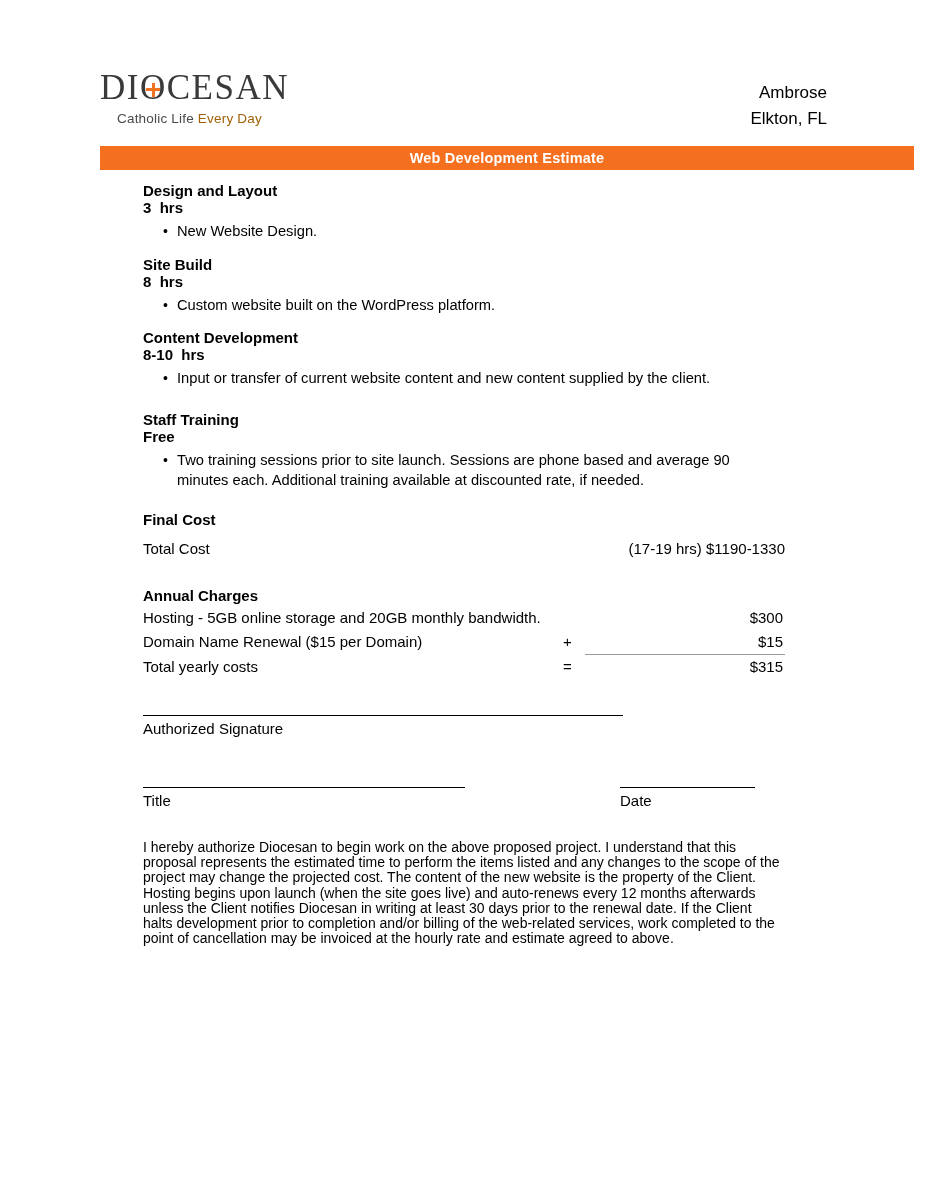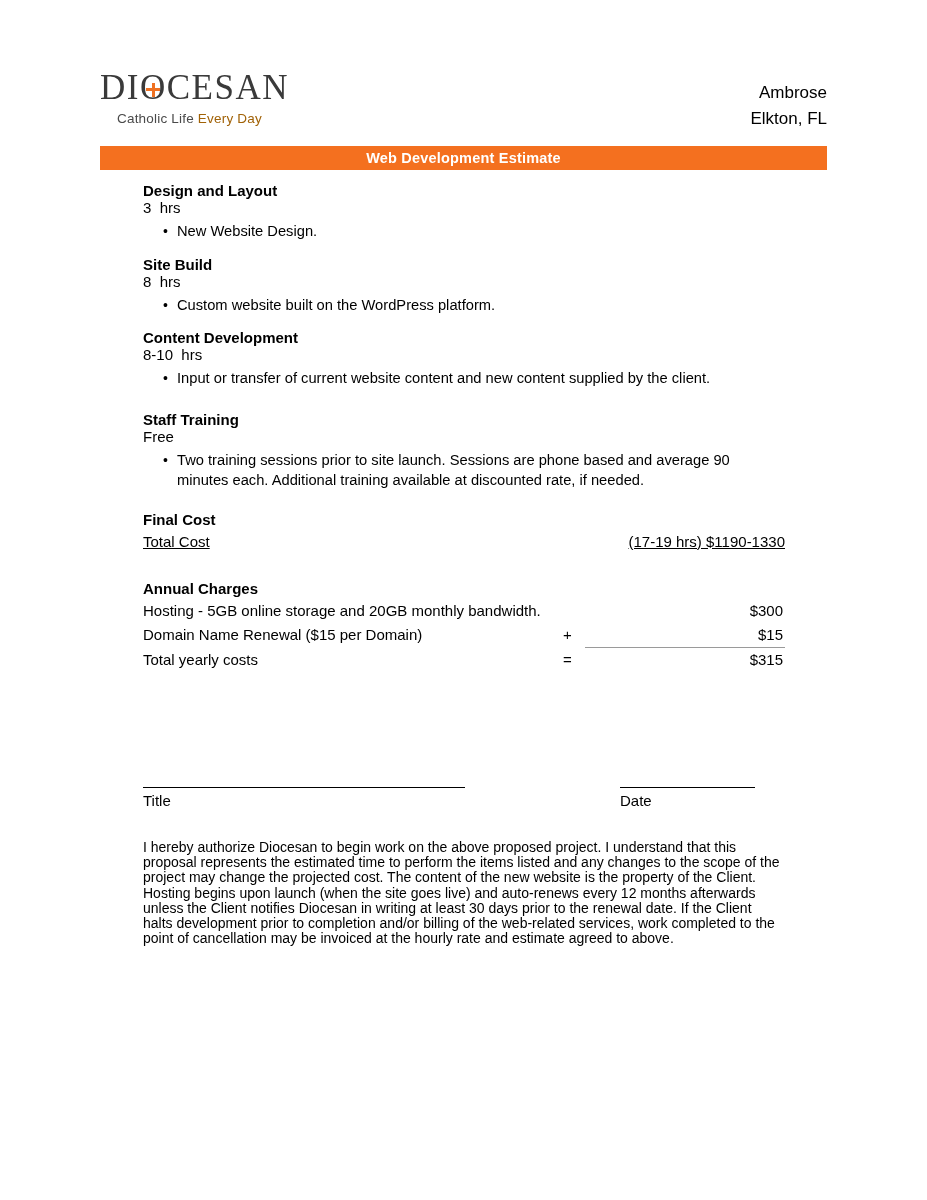--- a/index.html
+++ b/index.html
@@ -92,21 +92,21 @@
     font-size: 17px;
     line-height: 26px;
     padding-top: 10px;
   }
 
   
   .title-bar {
     position: absolute;
     left: 100px;
     top: 146px;
-    width: 727px;
+    width: 814px;
     height: 24px;
     background: #f4701f;
     color: #ffffff;
     font-size: 14.5px;
     font-weight: bold;
     display: flex;
     align-items: center;
     justify-content: center;
     letter-spacing: 0.2px;
   }
@@ -124,21 +124,21 @@
   }
   .sec-head {
     display: flex;
     justify-content: space-between;
     align-items: baseline;
     font-size: 15px;
     font-weight: bold;
     flex-direction: column;
   }
   .sec-head .amount {
-    font-weight: normal;
+    font-weight: bold;
     white-space: pre;
   }
   .bullets {
     margin: 5px 0 0 0;
     padding: 0;
     list-style: none;
   }
   .bullets li {
     position: relative;
     padding-left: 34px;
@@ -159,22 +159,21 @@
   .final-head {
     font-size: 15px;
     font-weight: bold;
     margin-top: 20px;
   }
   .row {
     display: flex;
     align-items: baseline;
     font-size: 15px;
     line-height: 24px;
-    margin-top: 2px;
-    text-decoration: underline;
+    margin-top: 9px;
   }
   .row .label {
     flex: 1 1 auto;
   }
   .row .value {
     text-align: left;
     white-space: pre;
   }
 
   .annual-head {
@@ -337,20 +336,24 @@
       <span class="c-val">$15</span>
     </div>
     <div class="charge-row ruled">
       <span class="c-label">Total yearly costs</span>
       <span class="c-op">=</span>
       <span class="c-val">$315</span>
     </div>
 
   </div>
 
+  <div class="sig-wrap">
+    <div class="sig-line-long"></div>
+    <div class="sig-label">Authorized Signature</div>
+  </div>
 
   <div class="title-date">
     <div class="td-row">
       <div class="td-title line"></div>
       <div class="td-spacer"></div>
       <div class="td-date line"></div>
     </div>
     <div class="td-row sig-label">
       <div class="td-title">Title</div>
       <div class="td-spacer"></div>

